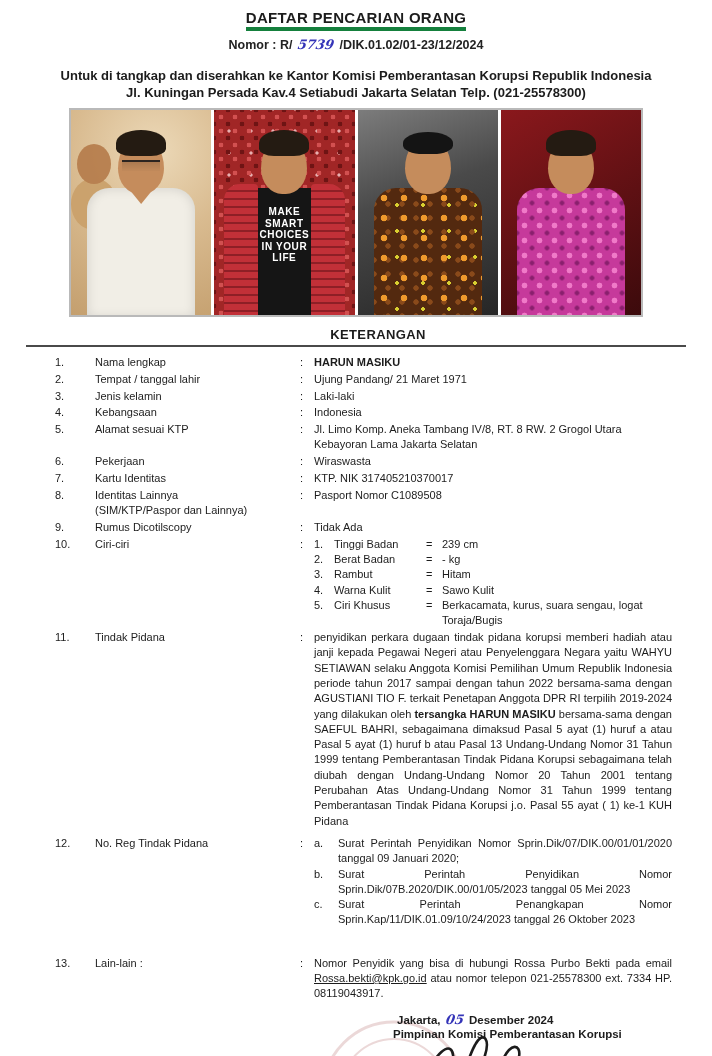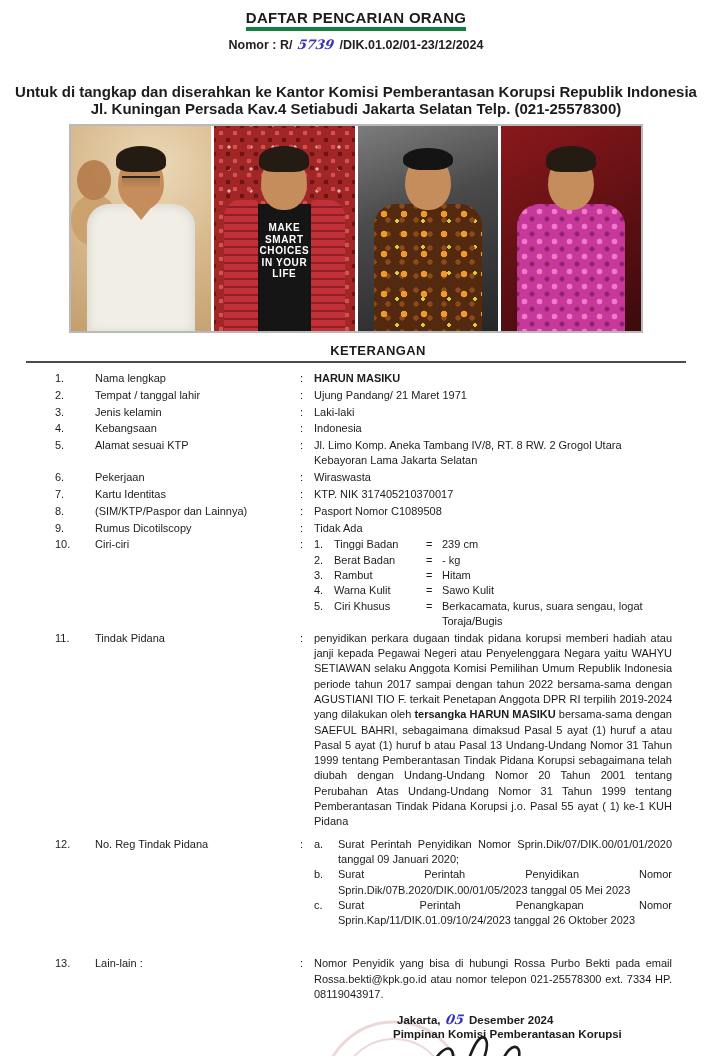--- a/index.html
+++ b/index.html
@@ -23,21 +23,21 @@
   .nomor-line{font-size:12.5px;margin-top:6px;font-weight:bold;color:#222;}
   .hand{
     display:inline-block;
     font-family:"DejaVu Serif", serif;
     font-style:italic;font-weight:bold;
     color:#3434b8;
     transform:skewX(-10deg);
     font-size:13px;
     padding:0 2px;
   }
-  .intro{font-size:15px;font-weight:bold;line-height:17px;margin-top:31px;}
+  .intro{font-size:13px;font-weight:bold;line-height:17px;margin-top:15px;}
   
   .photo-strip{
     width:570px;height:205px;
     margin:7px auto 0 auto;
     border:2px solid #b9b9b9;
     display:flex;gap:3px;background:#fff;
     box-sizing:content-box;
   }
   .photo{position:relative;overflow:hidden;flex:1;padding-left:23px;}
   .photo .bg{position:absolute;inset:0;}
@@ -115,21 +115,21 @@
   .row.gap-lg{margin-top:28px;}
   .c-num{}
   .c-label{}
   .c-colon{text-align:left;}
   .c-value{}
   .bold{font-weight:bold;}
   .just{text-align:justify;}
   .sub-label{}
   .ciri-row{display:grid;grid-template-columns:20px 92px 16px 1fr;}
   .doc-row{display:grid;grid-template-columns:24px 1fr;}
-  .email{}
+  .email{text-decoration:underline;}
   
   .footer{position:relative;height:166px;margin-top:4px;}
   .seal{position:absolute;left:316px;top:12px;opacity:.55;}
   .sig-date{position:absolute;left:397px;top:6px;font-size:11.5px;font-weight:bold;}
   .sig-org{position:absolute;left:393px;top:22px;font-size:11.5px;font-weight:bold;}
   .sig-scrawl{position:absolute;left:412px;top:26px;}
 </style>
 </head>
 <body>
 
@@ -242,20 +242,21 @@
     <div class="row">
       <span class="c-num">7.</span>
       <span class="c-label">Kartu Identitas</span>
       <span class="c-colon">:</span>
       <span class="c-value">KTP. NIK 317405210370017</span>
     </div>
 
     <div class="row">
       <span class="c-num">8.</span>
       <span class="c-label">
+        <div class="sub-label">Identitas Lainnya</div>
         <div class="sub-label">(SIM/KTP/Paspor dan Lainnya)</div>
       </span>
       <span class="c-colon">:</span>
       <span class="c-value">Pasport Nomor C1089508</span>
     </div>
 
     <div class="row">
       <span class="c-num">9.</span>
       <span class="c-label">Rumus Dicotilscopy</span>
       <span class="c-colon">:</span>

